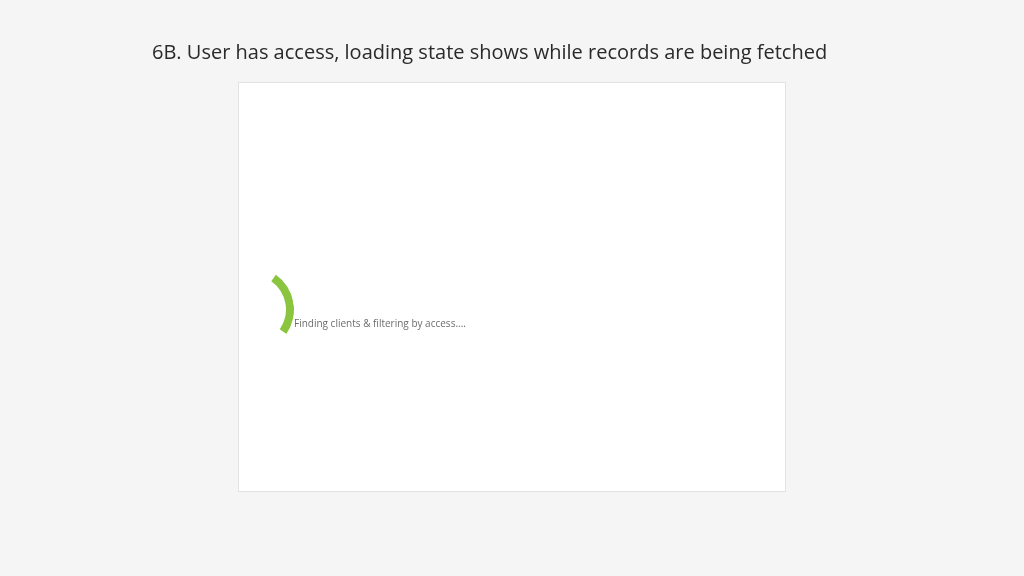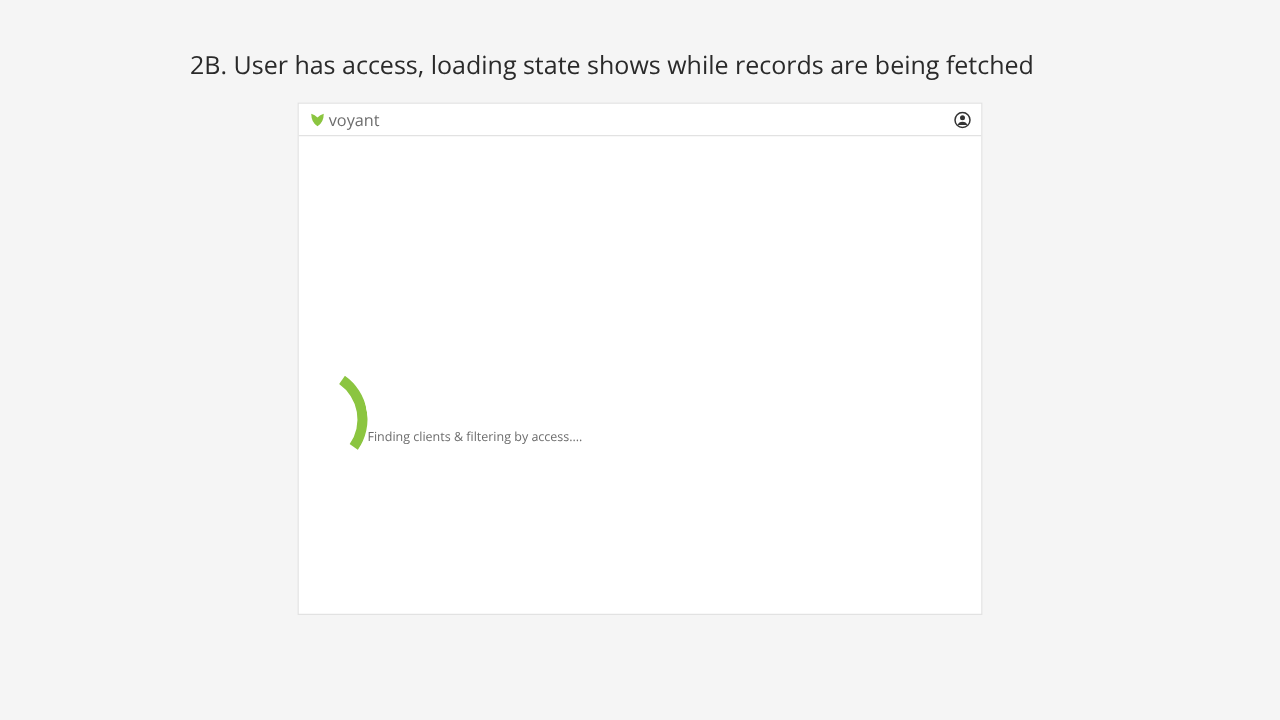--- a/index.html
+++ b/index.html
@@ -91,40 +91,23 @@
       margin-left: -30px;
     }
     .loading-text {
       font-size: 10px;
       color: #6d6d6d;
     }
   </style>
 </head>
 <body>
 
-<div class="caption">2B. User has access, loading state shows while records are being fetched</div>
+<div class="caption">6B. User has access, loading state shows while records are being fetched</div>
 
 <div class="app-window">
-  <div class="topbar">
-    <div class="brand">
-      <span class="brand-mark">
-        <svg viewBox="0 0 14 14" width="14" height="14">
-          <path d="M 2 2 Q 2 9 7 12 Q 12 9 12 2 Q 9 3 7 5 Q 5 3 2 2 Z" fill="#8bc540"></path>
-        </svg>
-      </span>
-      <span class="brand-text">voyant</span>
-    </div>
-    <span class="user-icon">
-      <svg viewBox="0 0 14 14" width="14" height="14">
-        <circle cx="7" cy="7" r="6" fill="none" stroke="#333" stroke-width="1.2"></circle>
-        <circle cx="7" cy="5.2" r="2" fill="#333"></circle>
-        <path d="M 3.2 11 Q 4 8.4 7 8.4 Q 10 8.4 10.8 11" fill="#333"></path>
-      </svg>
-    </span>
-  </div>
 
   <div class="content">
     <div class="spinner-wrap">
       <div class="spinner"></div>
     </div>
     <div class="loading-text">Finding clients &amp; filtering by access....</div>
   </div>
 </div>
 
 </body></html>

